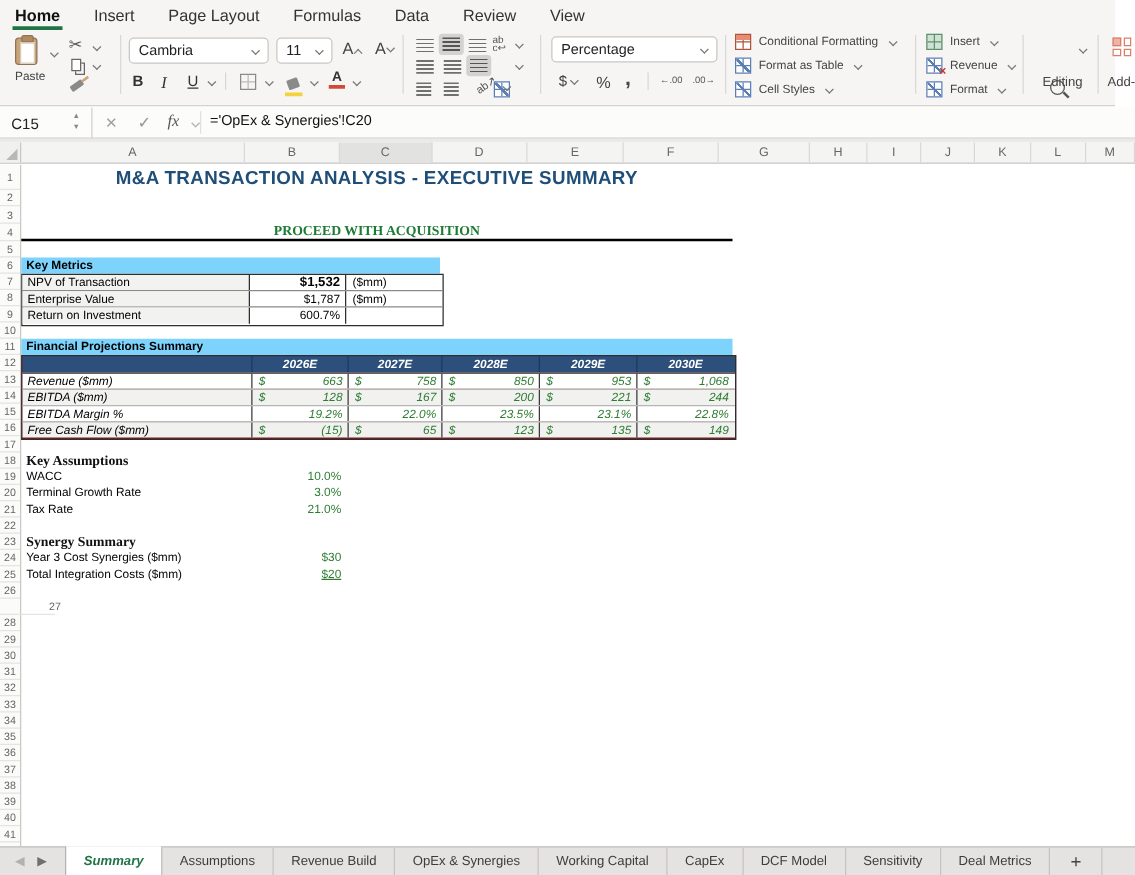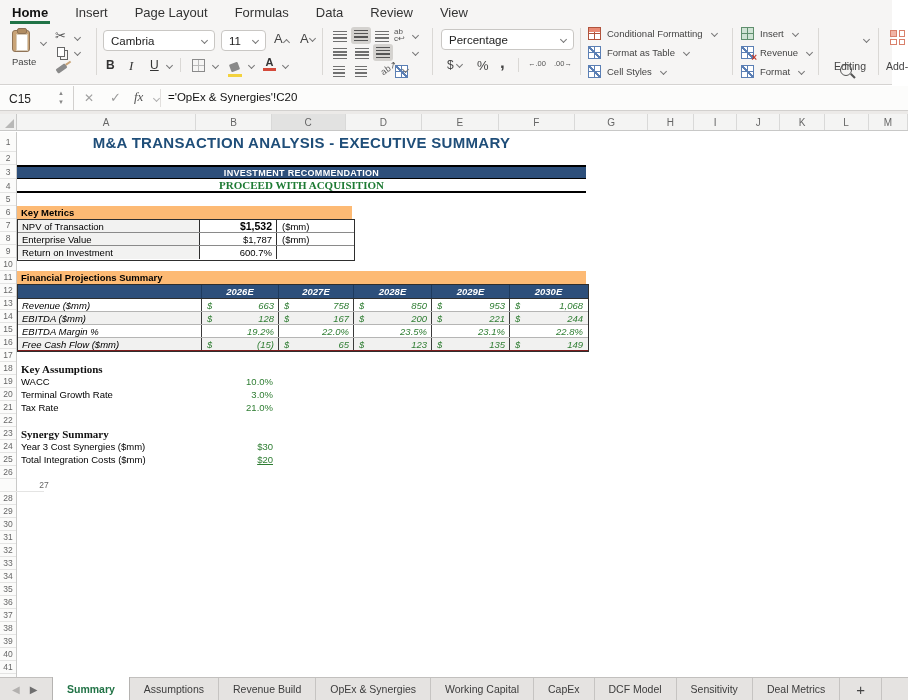--- a/index.html
+++ b/index.html
@@ -91,32 +91,32 @@
 
   #sheet-body { position:absolute; left:0; top:132px; width:908px; height:545px; background:#fff; overflow:hidden; }
   #gutter { position:absolute; left:0; top:0; width:17px; height:100%; background:#fbfbfa; border-right:1px solid #c9c9c8; }
   .rownum { position:absolute; left:0; width:16px; font-size:8.5px; color:#666; text-align:center;
     border-bottom:1px solid #e4e4e3; display:flex; align-items:center; justify-content:center; }
 
   
   .cell-text { font-size:9.5px; color:#000; }
   .green { color:#2e7d32; }
   .navy-band { background:#2d4f7b; color:#fff; font-weight:bold; }
-  .gray-band { background:#fdba74; font-weight:bold; font-size:9.5px; display:flex; align-items:center; padding-left:4px; }
+  .gray-band { background:#7dd3fc; font-weight:bold; font-size:9.5px; display:flex; align-items:center; padding-left:4px; }
   .serif-head { font-family:"Liberation Serif", serif; font-weight:bold; font-size:11px; color:#111; }
   .acct { display:flex; justify-content:space-between; align-items:center; padding:0 4px 0 5px; }
 
   
   #tabbar { position:absolute; left:0; top:677px; width:908px; height:23px; background:#e5e3e1;
     border-top:1px solid #c2c0be; display:flex; align-items:stretch; }
   #tab-nav { width:52px; display:flex; align-items:center; gap:10px; padding-left:12px; }
   .sheet-tab { font-size:10.5px; color:#3c3c3c; display:flex; align-items:center; justify-content:center;
     border-right:1px solid #c6c4c2; padding:0 14px; white-space:nowrap; cursor:default; }
   .sheet-tab.active { background:#fff; color:#217346; font-weight:bold; border-left:1px solid #b5b3b1;
-    border-right:1px solid #b5b3b1; margin-top:-1px; }
+    border-right:1px solid #b5b3b1; margin-top:-1px;font-style:italic; }
   #tab-add { width:42px; display:flex; align-items:center; justify-content:center;
     font-size:15px; color:#444; border-right:1px solid #c6c4c2; }
 </style>
 </head>
 <body>
 
 <div id="app">
 
   <div id="ribbon">
     <div id="ribbon-tabs">
@@ -318,21 +318,20 @@
         <div class="rownum" style="top: 464px; height: 13px;">36</div>
         <div class="rownum" style="top: 477px; height: 13px;">37</div>
         <div class="rownum" style="top: 490px; height: 13px;">38</div>
         <div class="rownum" style="top: 503px; height: 13px;">39</div>
         <div class="rownum" style="top: 516px; height: 13px;">40</div>
         <div class="rownum" style="top: 529px; height: 13px;">41</div>
         <div class="rownum" style="top: 542px; height: 13px;">42</div>
       </div>
     <div id="content" class="abs" style="left:0; top:0; width:908px; height:545px;">
         <div style="position: absolute; left: 17px; top: 0px; width: 569px; height: 20px; display: flex; align-items: center; justify-content: center; font-weight: bold; font-size: 15px; color: rgb(31, 78, 121); letter-spacing: 0.3px;">M&amp;A TRANSACTION ANALYSIS - EXECUTIVE SUMMARY</div>
-        <div class="navy-band" style="position: absolute; left: 17px; top: 33px; width: 569px; height: 14px; display: flex; align-items: center; justify-content: center; font-size: 9px; letter-spacing: 0.3px; border-top: 2.5px solid rgb(0, 0, 0); border-bottom: 1px solid rgb(0, 0, 0);">INVESTMENT RECOMMENDATION</div>
         <div class="serif-head" style="position: absolute; left: 17px; top: 47px; width: 569px; height: 14px; display: flex; align-items: center; justify-content: center; color: rgb(30, 123, 52); border-bottom: 2.5px solid rgb(0, 0, 0);">PROCEED WITH ACQUISITION</div>
         <div class="gray-band" style="position: absolute; left: 17px; top: 74px; width: 335px; height: 13px;">Key Metrics</div>
         <div style="position: absolute; left: 17px; top: 87px; width: 338px; height: 42px; border: 1.5px solid rgb(46, 46, 46); background: rgb(255, 255, 255);">
           <div style="position: absolute; left: 0px; top: 0px; width: 100%; height: 13px; border-bottom: 1px solid rgb(138, 138, 138);">
             <div class="cell-text" style="position: absolute; left: 0px; top: 0px; width: 182px; height: 100%; background: rgb(242, 242, 241); display: flex; align-items: center; padding-left: 4px; border-right: 1px solid rgb(46, 46, 46);">NPV of Transaction</div>
             <div class="cell-text" style="position: absolute; left: 183px; top: 0px; width: 76px; height: 100%; display: flex; align-items: center; justify-content: flex-end; padding-right: 4px; font-weight: bold; font-size: 10.5px; border-right: 1px solid rgb(46, 46, 46);">$1,532</div>
             <div class="cell-text" style="position: absolute; left: 260px; top: 0px; right: 0px; height: 100%; display: flex; align-items: center; padding-left: 4px;">($mm)</div>
           </div>
           <div style="position: absolute; left: 0px; top: 13px; width: 100%; height: 13px; border-bottom: 1px solid rgb(138, 138, 138);">
             <div class="cell-text" style="position: absolute; left: 0px; top: 0px; width: 182px; height: 100%; background: rgb(242, 242, 241); display: flex; align-items: center; padding-left: 4px; border-right: 1px solid rgb(46, 46, 46);">Enterprise Value</div>

